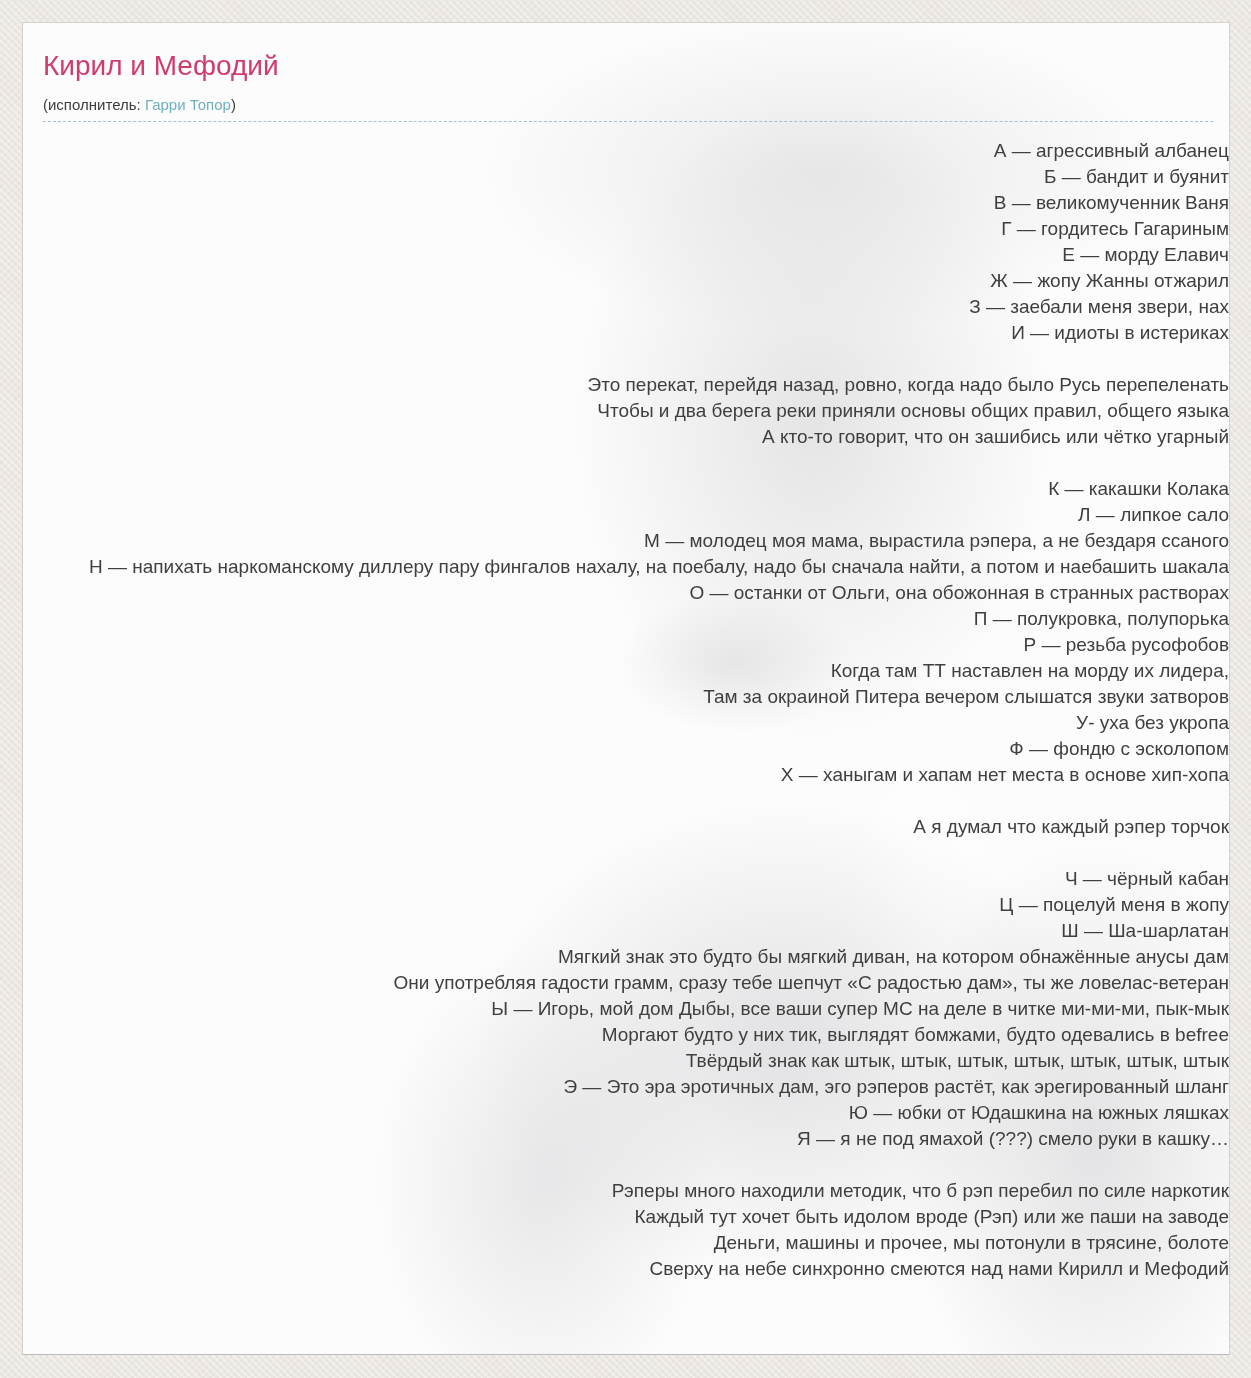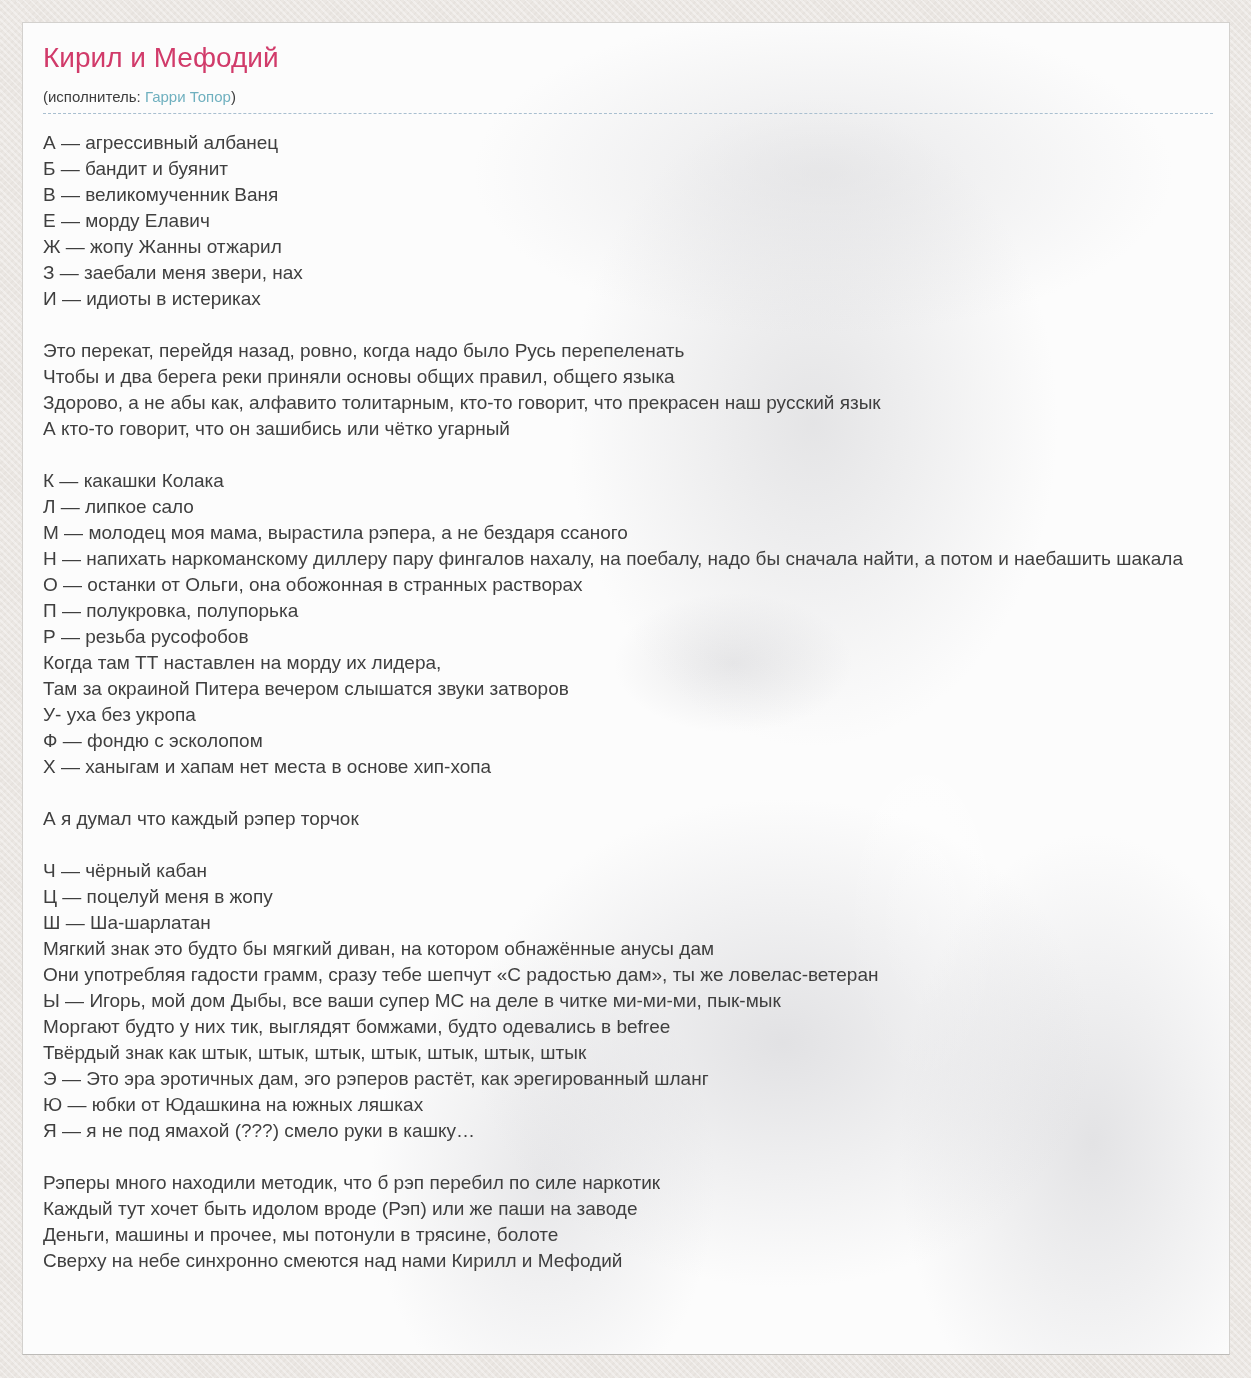--- a/index.html
+++ b/index.html
@@ -42,21 +42,21 @@
       radial-gradient(ellipse 340px 450px at 790px 400px, rgba(205,205,208,0.50) 0%, rgba(205,205,208,0) 72%),
       radial-gradient(ellipse 170px 100px at 710px 640px, rgba(196,196,200,0.35) 0%, rgba(196,196,200,0) 70%),
       radial-gradient(ellipse 430px 340px at 760px 1020px, rgba(204,204,208,0.55) 0%, rgba(204,204,208,0) 72%),
       radial-gradient(ellipse 270px 430px at 1070px 1120px, rgba(202,202,206,0.50) 0%, rgba(202,202,206,0) 72%),
       radial-gradient(ellipse 230px 320px at 520px 1160px, rgba(206,206,210,0.45) 0%, rgba(206,206,210,0) 75%),
       radial-gradient(ellipse 120px 260px at 900px 900px, rgba(255,255,255,0.9) 0%, rgba(255,255,255,0) 70%);
   }
 
   .content {
     position: relative;
-    padding: 20px 0 0 20px;
+    padding: 28px 0 0 20px;
   }
 
   .header {
     margin-right: 16px;
     border-bottom: 1px dashed #a9bfd0;
     padding-bottom: 8px;
   }
 
   .page-title {
     font-size: 28px;
@@ -78,21 +78,21 @@
   }
 
   .lyrics {
     margin-top: 16px;
     font-size: 19px;
     line-height: 26px;
     color: #3f3f3f;
     white-space: nowrap;
   }
 
-  .stanza { margin-bottom: 26px; }
+  .stanza { margin-bottom: 26px; text-align: right; }
 
   .lyric-line { height: 26px; }
 </style>
 </head>
 <body>
 
 <div class="card">
   <div class="photo-watermark"></div>
 
   <div class="content">
@@ -101,29 +101,29 @@
       <div class="subtitle">
         <span>(исполнитель: </span><a class="artist-link" style="color: rgb(111, 176, 191);">Гарри Топор</a><span>)</span>
       </div>
     </div>
 
     <div class="lyrics" style="color: rgb(63, 63, 63);">
         <div class="stanza">
           <div class="lyric-line">А — агрессивный албанец</div>
           <div class="lyric-line">Б — бандит и буянит</div>
           <div class="lyric-line">В — великомученник Ваня</div>
+          <div class="lyric-line">Г — гордитесь Гагариным</div>
           <div class="lyric-line">Е — морду Елавич</div>
           <div class="lyric-line">Ж — жопу Жанны отжарил</div>
           <div class="lyric-line">З — заебали меня звери, нах</div>
           <div class="lyric-line">И — идиоты в истериках</div>
         </div>
         <div class="stanza">
           <div class="lyric-line">Это перекат, перейдя назад, ровно, когда надо было Русь перепеленать</div>
           <div class="lyric-line">Чтобы и два берега реки приняли основы общих правил, общего языка</div>
-          <div class="lyric-line">Здорово, а не абы как, алфавито толитарным, кто-то говорит, что прекрасен наш русский язык</div>
           <div class="lyric-line">А кто-то говорит, что он зашибись или чётко угарный</div>
         </div>
         <div class="stanza">
           <div class="lyric-line">К — какашки Колака</div>
           <div class="lyric-line">Л — липкое сало</div>
           <div class="lyric-line">М — молодец моя мама, вырастила рэпера, а не бездаря ссаного</div>
           <div class="lyric-line">Н — напихать наркоманскому диллеру пару фингалов нахалу, на поебалу, надо бы сначала найти, а потом и наебашить шакала</div>
           <div class="lyric-line">О — останки от Ольги, она обожонная в странных растворах</div>
           <div class="lyric-line">П — полукровка, полупорька</div>
           <div class="lyric-line">Р — резьба русофобов</div>

